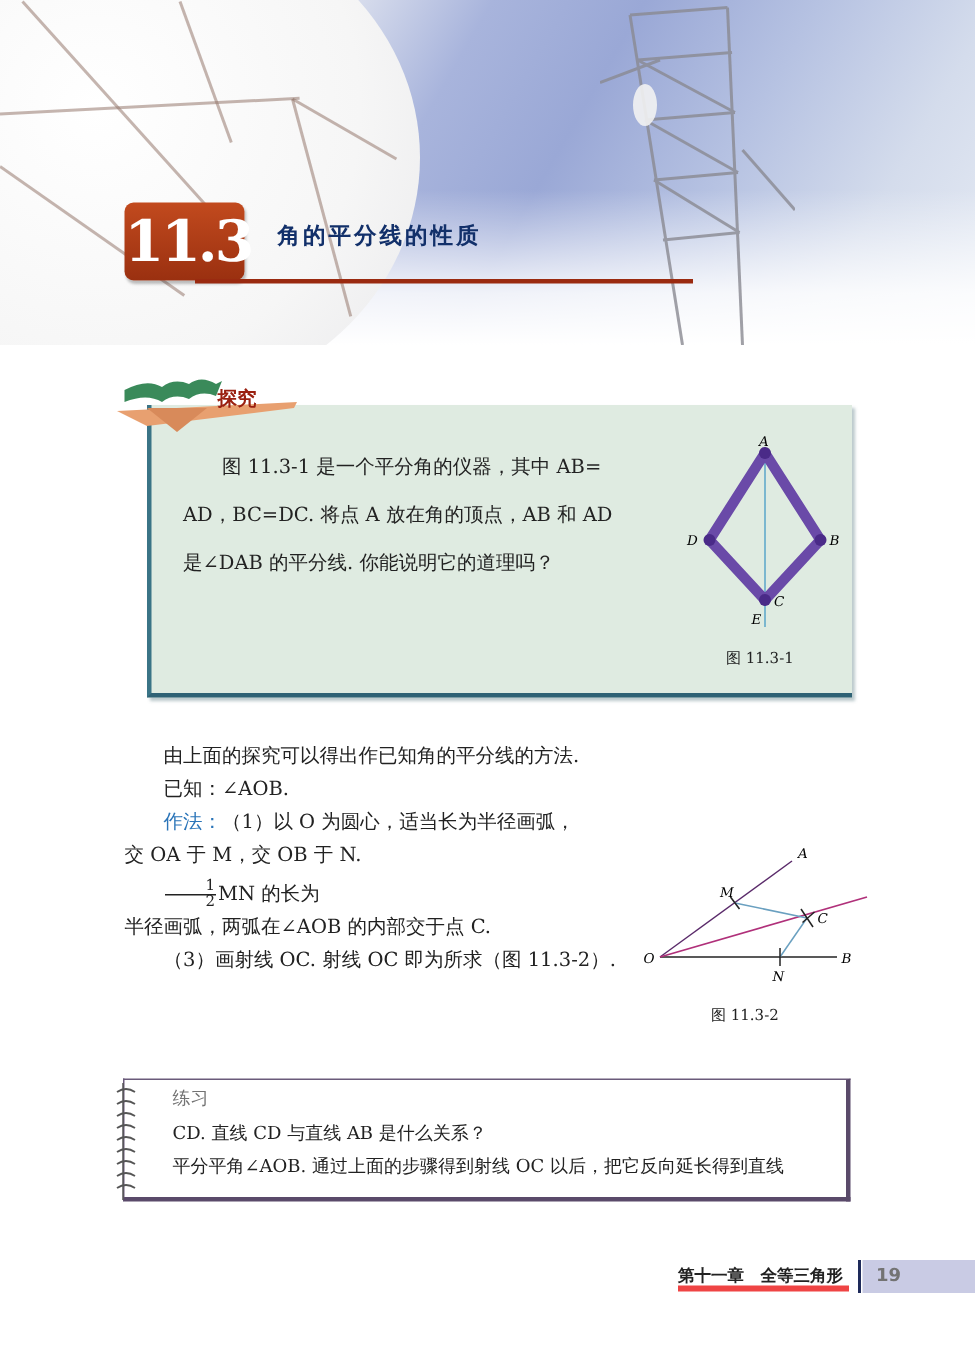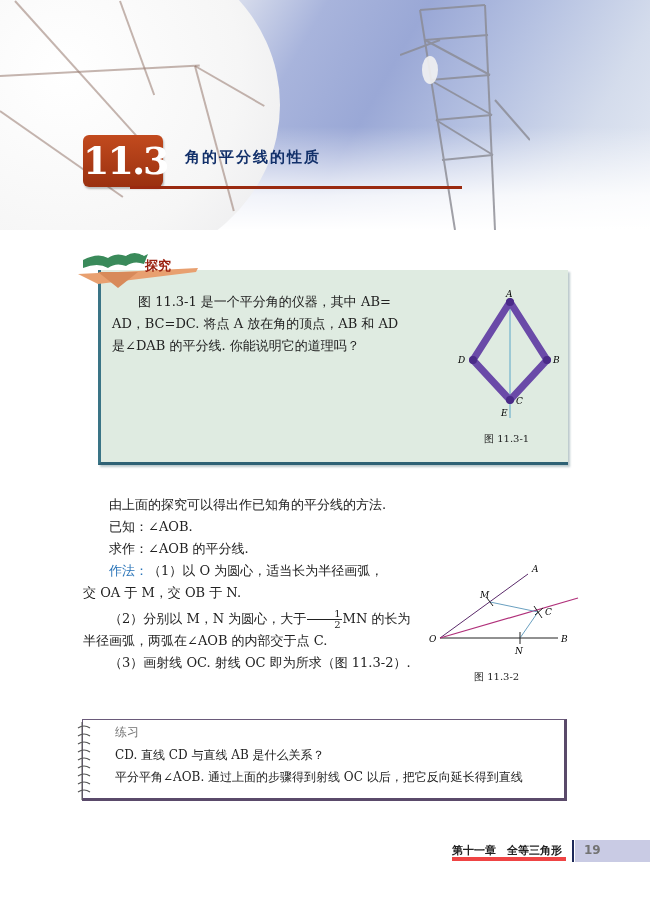--- a/index.html
+++ b/index.html
@@ -55,21 +55,21 @@
       position: absolute; left: 98px; top: 270px; width: 470px; height: 195px;
       background: #dfebe1;
       border-left: 3px solid #3a7486;
       border-bottom: 3px solid #2f6275;
       box-shadow: 2px 2px 2px rgba(60,100,110,0.35);
     }
     .explore-text {
       position: absolute; left: 112px; top: 291px; width: 340px;
       font-size: 13px; line-height: 22px; color: #222;
     }
-    .explore-text p { margin: 0; }
+    .explore-text p { margin: 10px; }
     .indent { text-indent: 2em; }
     .fig1 { position: absolute; left: 455px; top: 288px; width: 110px; height: 140px; }
     .fig-caption {
       position: absolute; font-size: 10px; color: #222; font-family: "DejaVu Serif", serif;
     }
     .body-text {
       position: absolute; left: 83px; width: 345px;
       font-size: 13px; line-height: 22px; color: #222;
     }
     .body-text .accent { color: #2a74b8; }
@@ -175,24 +175,23 @@
   <text x="98" y="75" font-size="9" font-style="italic" font-family="DejaVu Serif, serif">B</text>
   <text x="61" y="116" font-size="9" font-style="italic" font-family="DejaVu Serif, serif">C</text>
   <text x="3" y="75" font-size="9" font-style="italic" font-family="DejaVu Serif, serif">D</text>
   <text x="46" y="128" font-size="9" font-style="italic" font-family="DejaVu Serif, serif">E</text>
 </svg>
 <div class="fig-caption" style="left:484px;top:432px;">图 11.3-1</div>
 
 <div class="body-text" style="top:494px;">
   <div class="indent">由上面的探究可以得出作已知角的平分线的方法.</div>
   <div class="indent"><span>已知：</span><span>∠AOB.</span></div>
-  <div class="indent"><span>求作：</span><span>∠AOB 的平分线.</span></div>
   <div class="indent"><span class="accent">作法：</span><span>（1）以 O 为圆心，适当长为半径画弧，</span></div>
   <div>交 OA 于 M，交 OB 于 N.</div>
-  <div class="indent" style="margin-top:4px;"><span>（2）分别以 M，N 为圆心，大于</span><span class="frac"><span class="num">1</span><span>2</span></span><span>MN 的长为</span></div>
+  <div class="indent" style="margin-top:4px;"><span class="frac"><span class="num">1</span><span>2</span></span><span>MN 的长为</span></div>
   <div>半径画弧，两弧在∠AOB 的内部交于点 C.</div>
   <div class="indent">（3）画射线 OC. 射线 OC 即为所求（图 11.3-2）.</div>
 </div>
 
 <svg class="fig2" viewBox="0 0 165 110">
   <line x1="12" y1="78" x2="100" y2="14" stroke="#5a2a6a" stroke-width="1"></line>
   <line x1="12" y1="78" x2="130" y2="78" stroke="#222" stroke-width="1"></line>
   <line x1="12" y1="78" x2="150" y2="38" stroke="#b0307a" stroke-width="1.2"></line>
   <line x1="62" y1="42" x2="110" y2="52" stroke="#6aa0c0" stroke-width="1"></line>
   <line x1="92" y1="78" x2="110" y2="52" stroke="#6aa0c0" stroke-width="1"></line>

